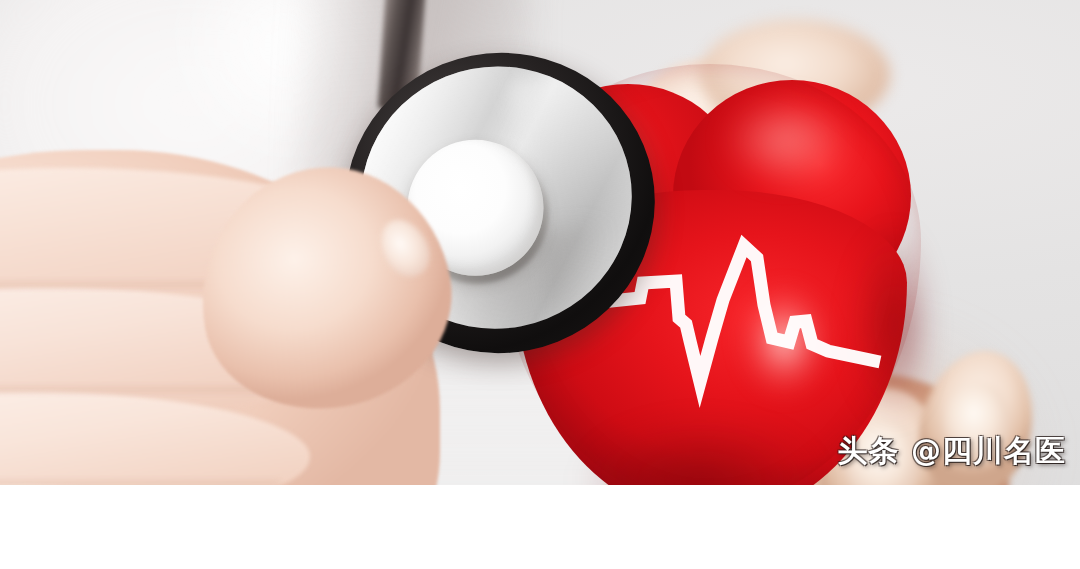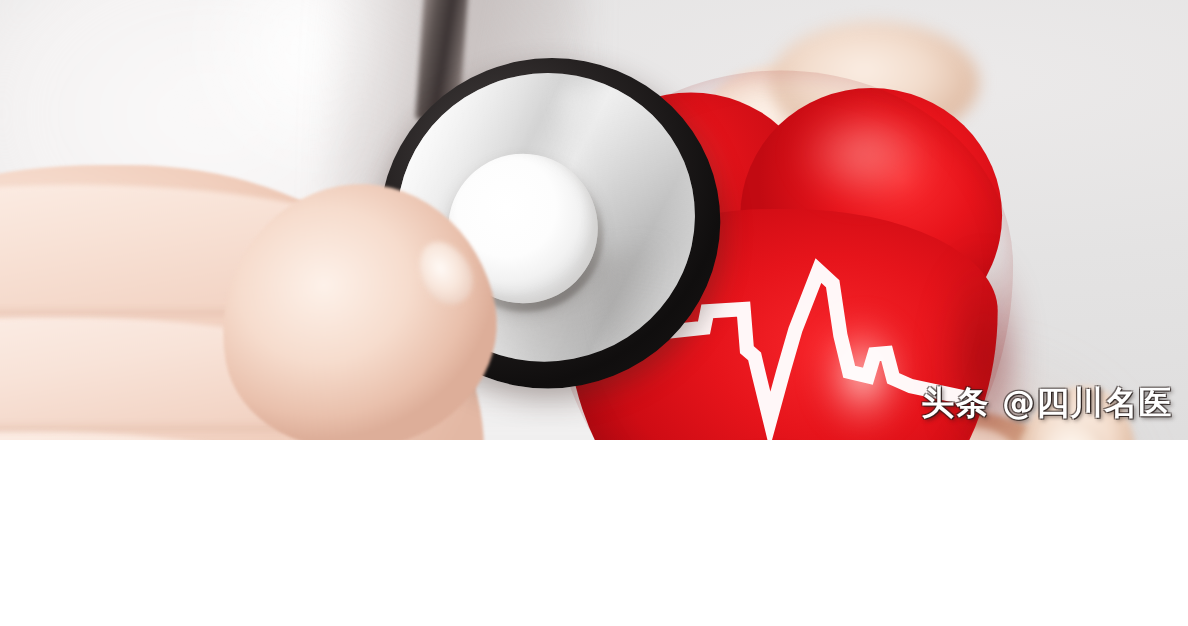--- a/index.html
+++ b/index.html
@@ -8,23 +8,23 @@
     padding: 0;
     background: #ffffff;
   }
   body {
     font-family: "Liberation Sans", sans-serif;
   }
 
   #scene {
     position: relative;
     width: 1080px;
-    height: 400px;
+    height: 485px;
     overflow: hidden;
-    background: #6d28d9;
+    background: #404040;
   }
 
   
   .bg-base {
     position: absolute;
     inset: 0;
     background:
       radial-gradient(120% 90% at 78% 18%, #eceaea 0%, #e4e3e3 45%, #dedddd 100%);
   }
   

